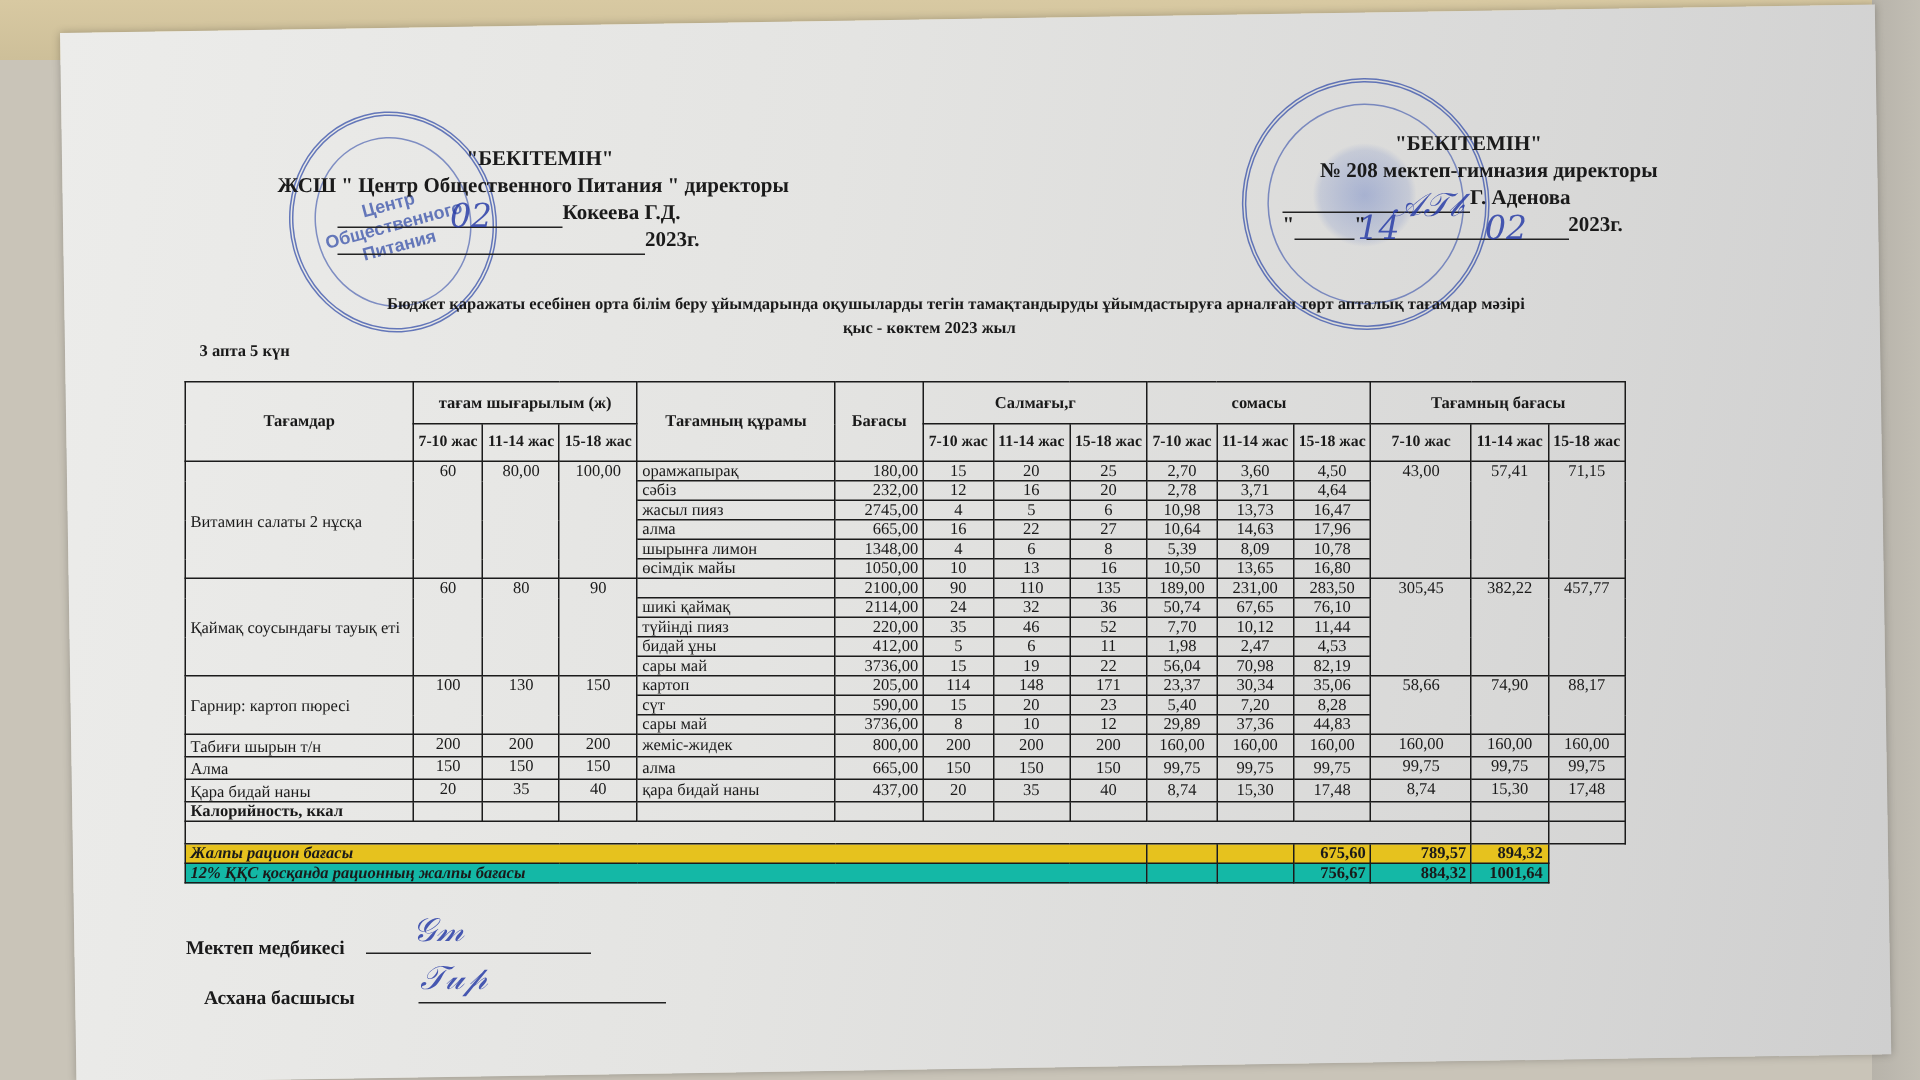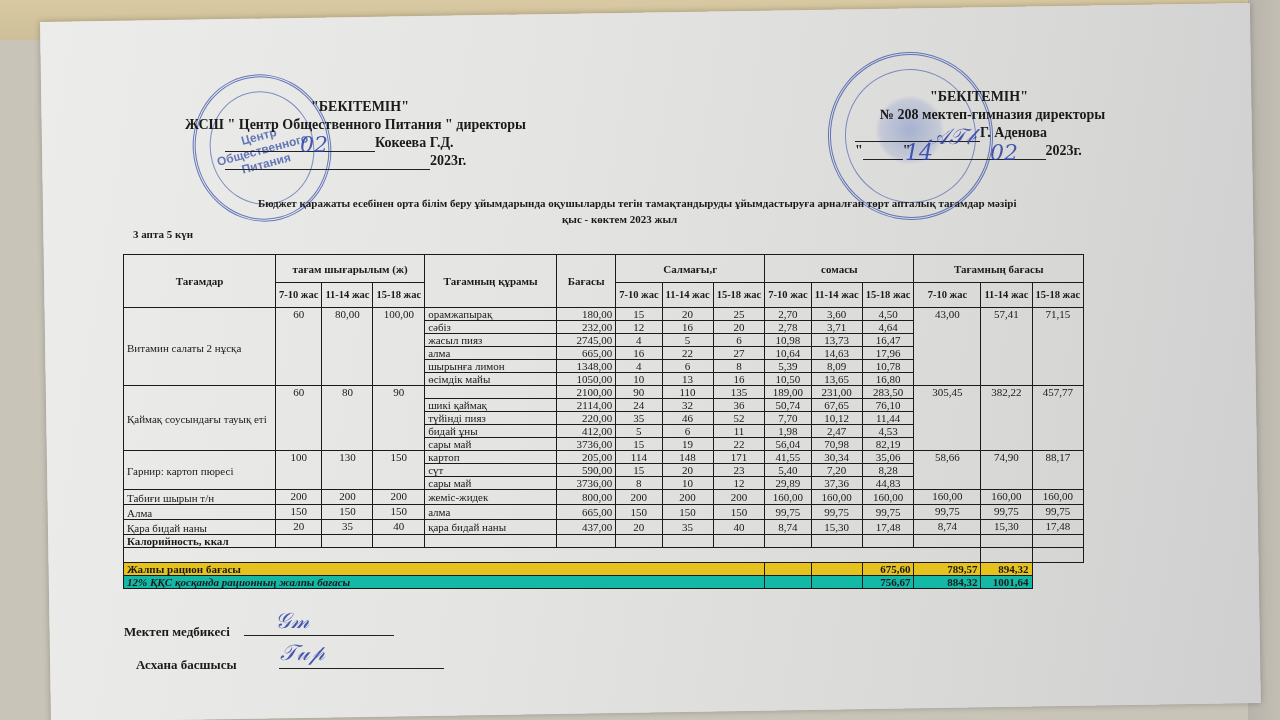--- a/index.html
+++ b/index.html
@@ -70,21 +70,21 @@
     }
     table.menu th { font-weight:bold; height:27px; }
     table.menu th.sub { height:24px; font-size:10.5px; }
     .num { text-align:center; }
     .r { text-align:right; }
     .l { text-align:left; }
     .top { vertical-align:top; }
     .dish { vertical-align:top; white-space:normal !important; width:145px; padding-top:2px !important;}
     .dish.mid { vertical-align:middle; }
     .bold { font-weight:bold !important; }
-    tr.total td { background:#e6c21e; font-weight:bold; }
+    tr.total td { background:#e6c21e; font-weight:bold; font-style:italic; }
     tr.vat td { background:#14b8a6; font-weight:bold; font-style:italic; }
     tr.total td.r, tr.vat td.r { font-style:normal; }
     tr.empty td { height:14px; }
 
     .footer { position:absolute; font-weight:bold; font-size:13px; }
     .footer .line { display:inline-block; width:150px; border-bottom:1px solid #222; margin-left:14px; }
   </style>
 </head>
 <body>
 
@@ -287,21 +287,21 @@
         <tr>
           <td class="dish l mid" rowspan="3">Гарнир: картоп пюресі</td>
           <td class="num top" rowspan="3">100</td>
           <td class="num top" rowspan="3">130</td>
           <td class="num top" rowspan="3">150</td>
           <td class="l">картоп</td>
           <td class="r">205,00</td>
           <td class="num">114</td>
           <td class="num">148</td>
           <td class="num">171</td>
-          <td class="num">41,55</td>
+          <td class="num">23,37</td>
           <td class="num">30,34</td>
           <td class="num">35,06</td>
           <td class="num top" rowspan="3">58,66</td>
           <td class="num top" rowspan="3">74,90</td>
           <td class="num top" rowspan="3">88,17</td>
         </tr>
         <tr>
           <td class="l">сүт</td>
           <td class="r">590,00</td>
           <td class="num">15</td>

